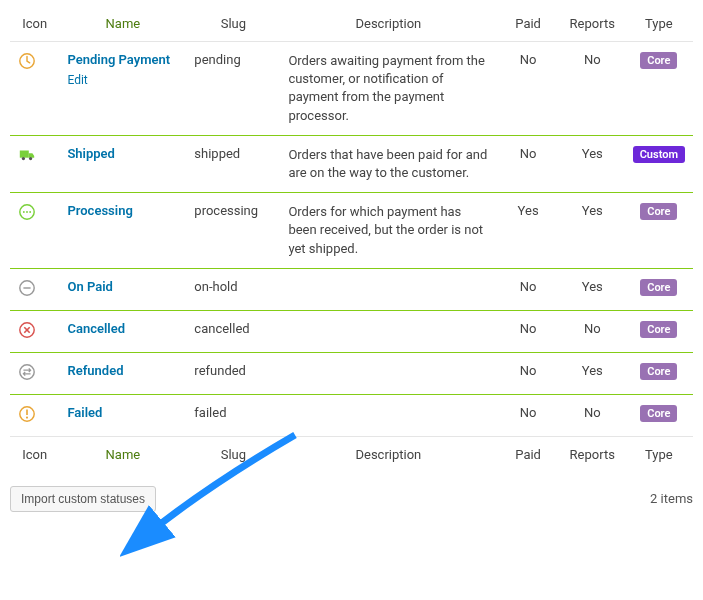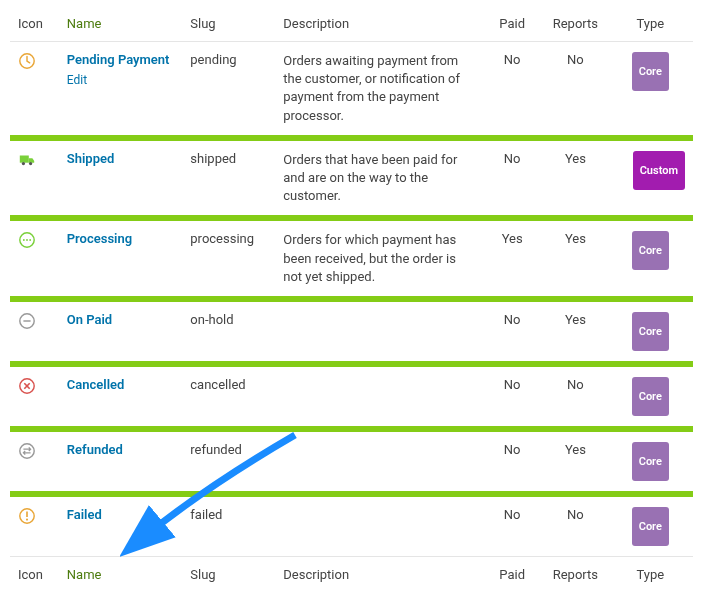--- a/index.html
+++ b/index.html
@@ -12,21 +12,21 @@
     width: 703px;
     padding: 6px 10px;
   }
   table.statuses {
     width: 100%;
     border-collapse: collapse;
     background: #fff;
   }
   table.statuses thead th,
   table.statuses tfoot th {
-    text-align: left;
+    text-align: center;
     font-weight: 400;
     color: #444;
     padding: 10px 8px;
     border-bottom: 1px solid #e5e5e5;
     font-size: 13px;
   }
   table.statuses tfoot th {
     border-top: 1px solid #e5e5e5;
     border-bottom: none;
   }
@@ -39,21 +39,21 @@
   table.statuses th.col-type {
     text-align: center;
     width: 65px;
   }
   table.statuses th a.sortable {
     color: #4d7c0f;
     text-decoration: none;
   }
   table.statuses tbody td {
     padding: 10px 8px;
-    border-bottom: 6px solid #84cc16;
+    border-bottom: 1px solid #84cc16;
     vertical-align: top;
     font-size: 13px;
     color: #444;
   }
   table.statuses tbody tr:last-child td {
     border-bottom: none;
   }
   td.col-icon { text-align: left; vertical-align: top; }
   td.col-paid, td.col-reports, td.col-type { text-align: center; }
   td.col-desc { color: #555; line-height: 1.4; }
@@ -66,28 +66,28 @@
   .row-actions {
     margin-top: 6px;
     font-size: 12px;
   }
   .row-actions a {
     color: #0073aa;
     text-decoration: none;
   }
   .badge {
     display: inline-block;
-    padding: 13px 7px;
+    padding: 2px 7px;
     border-radius: 3px;
     font-size: 11px;
     color: #fff;
     font-weight: 600;
   }
   .badge.core { background: #9971b3; }
-  .badge.custom { background: #a21caf; margin-left: 17px; }
+  .badge.custom { background: #6d28d9; }
   .icon-svg { width: 18px; height: 18px; display: inline-block; }
   .bottom-bar {
     margin-top: 14px;
     display: flex;
     justify-content: space-between;
     align-items: center;
   }
   .btn {
     background: #f7f7f7;
     border: 1px solid #ccc;

